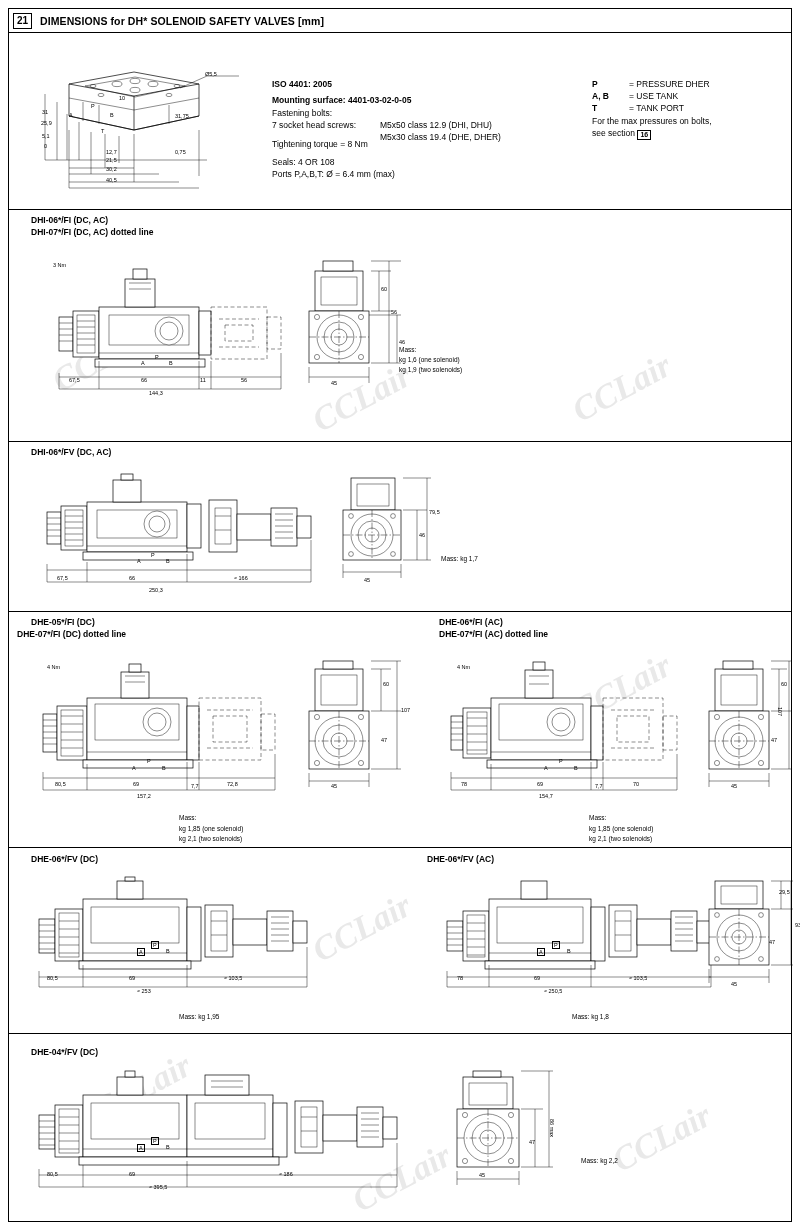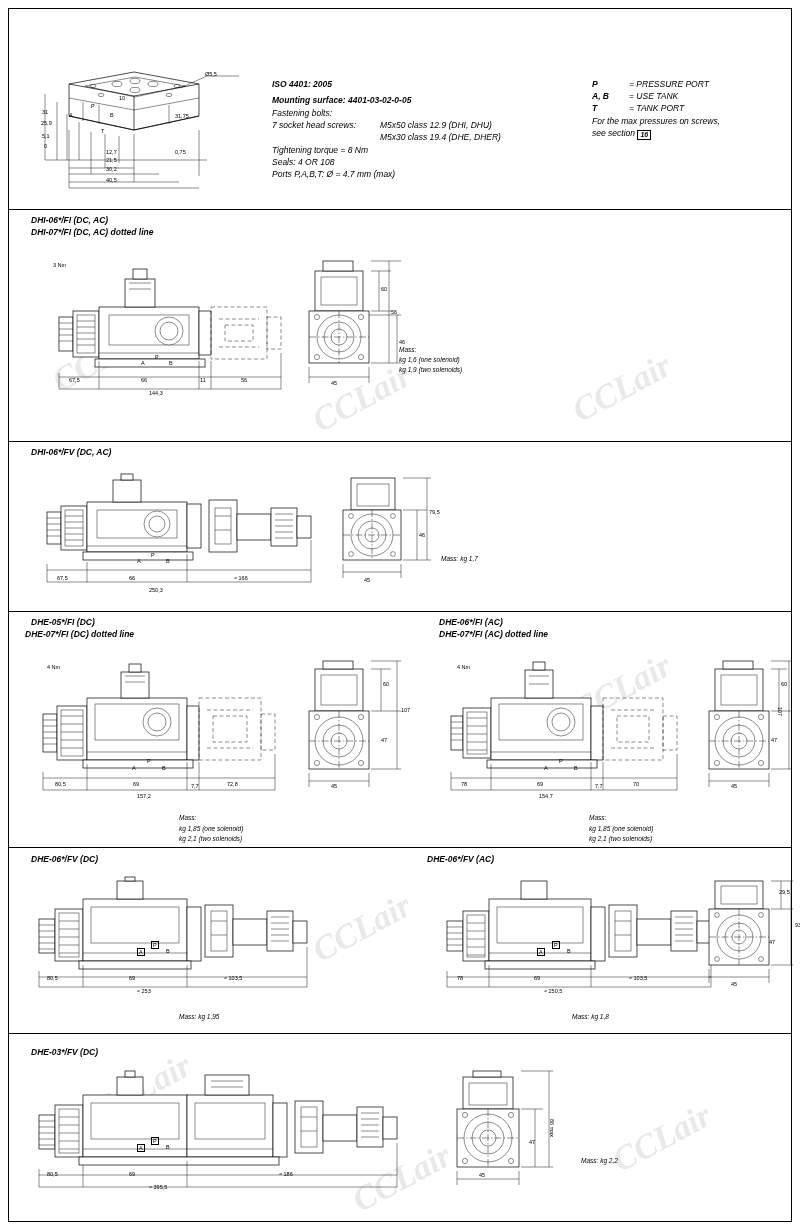--- a/index.html
+++ b/index.html
@@ -42,21 +42,21 @@
     font-weight: bold;
     font-size: 34px;
     color: #e9e9e9;
     transform: rotate(-28deg);
     white-space: nowrap;
     pointer-events:none;
     user-select:none;
     z-index: 0;
   }
   
-  .t { position:absolute; font-size:8.5px; white-space:nowrap; line-height:1.25;font-style:italic; }
+  .t { position:absolute; font-size:8.5px; white-space:nowrap; line-height:1.25; }
   .b { font-weight:bold; }
   .sm { font-size:6.5px; }
   
   .dim { position:absolute; font-size:5.5px; white-space:nowrap; }
   .boxnum {
     display:inline-flex; align-items:center; justify-content:center;
     border:1px solid #000; font-size:7px; font-weight:bold;
     padding:0 2px; line-height:9px; height:10px; vertical-align:-1px;
   }
   
@@ -81,20 +81,24 @@
   <div class="wm" style="left:560px; top:360px;">CCLair</div>
   <div class="wm" style="left:40px;  top:690px;">CCLair</div>
   <div class="wm" style="left:300px; top:900px;">CCLair</div>
   <div class="wm" style="left:560px; top:660px;">CCLair</div>
   <div class="wm" style="left:80px;  top:1060px;">CCLair</div>
   <div class="wm" style="left:340px; top:1150px;">CCLair</div>
   <div class="wm" style="left:600px; top:1110px;">CCLair</div>
 
   <div class="content">
 
+  <div class="hdr">
+    <div class="hdr-num">21</div>
+    <div class="hdr-title">DIMENSIONS for DH* SOLENOID SAFETY VALVES [mm]</div>
+  </div>
 
   <svg style="left:30px; top:55px; width:230px; height:130px;">
 
     <g class="ln l1">
       <path d="M30,52 L30,20 L95,8 L160,20 L160,52 L95,66 Z" class="fillw"></path>
       <path d="M30,20 L95,32 L160,20"></path>
       <path d="M95,32 L95,66"></path>
       <path d="M30,52 L95,66 L160,52"></path>
     </g>
 
@@ -160,31 +164,31 @@
 
   <div class="t b" style="left:263px; top:70px;">ISO 4401: 2005</div>
   <div class="t" style="left:263px; top:86px;">
     <span class="b">Mounting surface:</span>
     <span class="b">4401-03-02-0-05</span>
   </div>
   <div class="t" style="left:263px; top:99px;">Fastening bolts:</div>
   <div class="t" style="left:263px; top:111px;">7 socket head screws:</div>
   <div class="t" style="left:371px; top:111px;">M5x50 class 12.9 (DHI, DHU)</div>
   <div class="t" style="left:371px; top:123px;">M5x30 class 19.4 (DHE, DHER)</div>
-  <div class="t" style="left:263px; top:136px;text-align:center;">Tightening torque = 8 Nm</div>
+  <div class="t" style="left:263px; top:130px;text-align:center;">Tightening torque = 8 Nm</div>
   <div class="t" style="left:263px; top:148px;">Seals: 4 OR 108</div>
-  <div class="t" style="left:263px; top:160px;">Ports P,A,B,T: Ø  = 4.7 mm (max)</div>
+  <div class="t" style="left:263px; top:160px;">Ports P,A,B,T: Ø  = 6.4 mm (max)</div>
 
   <div class="t b" style="left:583px; top:70px;">P</div>
-  <div class="t" style="left:620px; top:70px;">= PRESSURE PORT</div>
+  <div class="t" style="left:620px; top:70px;">= PRESSURE DHER</div>
   <div class="t b" style="left:583px; top:82px;">A, B</div>
   <div class="t" style="left:620px; top:82px;">= USE TANK</div>
   <div class="t b" style="left:583px; top:94px;">T</div>
   <div class="t" style="left:620px; top:94px;">= TANK PORT</div>
-  <div class="t" style="left:583px; top:107px;">For the max pressures on screws,</div>
+  <div class="t" style="left:583px; top:107px;">For the max pressures on bolts,</div>
   <div class="t" style="left:583px; top:119px;">
     <span>see section</span>
     <span class="boxnum">16</span>
   </div>
 
   <div class="hr" style="top:200px;"></div>
 
   <div class="t b" style="left:22px; top:206px;">DHI-06*/FI (DC, AC)</div>
   <div class="t b" style="left:22px; top:218px;">DHI-07*/FI (DC, AC) dotted line</div>
 
@@ -381,21 +385,21 @@
     </g>
   </svg>
   <div class="dim" style="left:420px; top:500px;">79,5</div>
   <div class="dim" style="left:410px; top:523px;">46</div>
   <div class="dim" style="left:355px; top:568px;">45</div>
   <div class="t sm" style="left:432px; top:546px;">Mass: kg 1,7</div>
 
   <div class="hr" style="top:602px;"></div>
 
   <div class="t b" style="left:22px; top:608px;">DHE-05*/FI (DC)</div>
-  <div class="t b" style="left:16px; top:620px;">DHE-07*/FI (DC) dotted line</div>
+  <div class="t b" style="left:8px; top:620px;">DHE-07*/FI (DC) dotted line</div>
   <div class="t b" style="left:430px; top:608px;">DHE-06*/FI (AC)</div>
   <div class="t b" style="left:430px; top:620px;">DHE-07*/FI (AC) dotted line</div>
 
   <svg style="left:20px; top:645px; width:280px; height:145px;">
     <g class="ln l1 fillw">
       <rect x="14" y="60" width="14" height="38"></rect>
       <rect x="28" y="52" width="30" height="54"></rect>
       <rect x="58" y="44" width="100" height="62"></rect>
       <rect x="92" y="18" width="28" height="26"></rect>
       <rect x="100" y="10" width="12" height="8"></rect>
@@ -724,21 +728,21 @@
           <path d="M0,100 L60,100"></path>
     </g>
   </svg>
   <div class="dim" style="left:770px; top:880px;">29,5</div>
   <div class="dim" style="left:786px; top:913px;">93</div>
   <div class="dim" style="left:760px; top:930px;">47</div>
   <div class="dim" style="left:722px; top:972px;">45</div>
 
   <div class="hr" style="top:1024px;"></div>
 
-  <div class="t b" style="left:22px; top:1038px;">DHE-03*/FV (DC)</div>
+  <div class="t b" style="left:22px; top:1038px;">DHE-04*/FV (DC)</div>
 
   <svg style="left:20px; top:1060px; width:420px; height:125px;">
     <g class="ln l1 fillw">
       <rect x="10" y="46" width="16" height="34"></rect>
       <rect x="26" y="36" width="28" height="52"></rect>
       <rect x="54" y="26" width="104" height="62"></rect>
       <rect x="88" y="8" width="26" height="18"></rect>
       <rect x="96" y="2" width="10" height="6"></rect>
       <rect x="158" y="26" width="86" height="62"></rect>
       <rect x="176" y="6" width="44" height="20"></rect>

